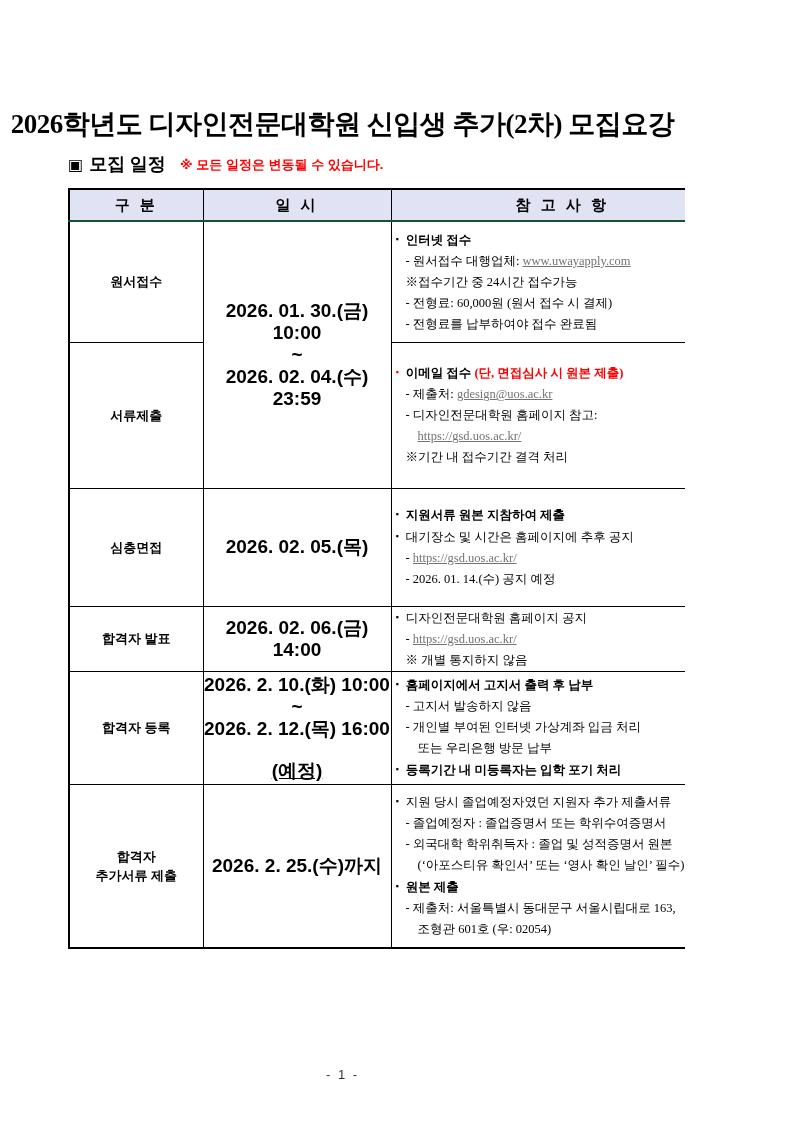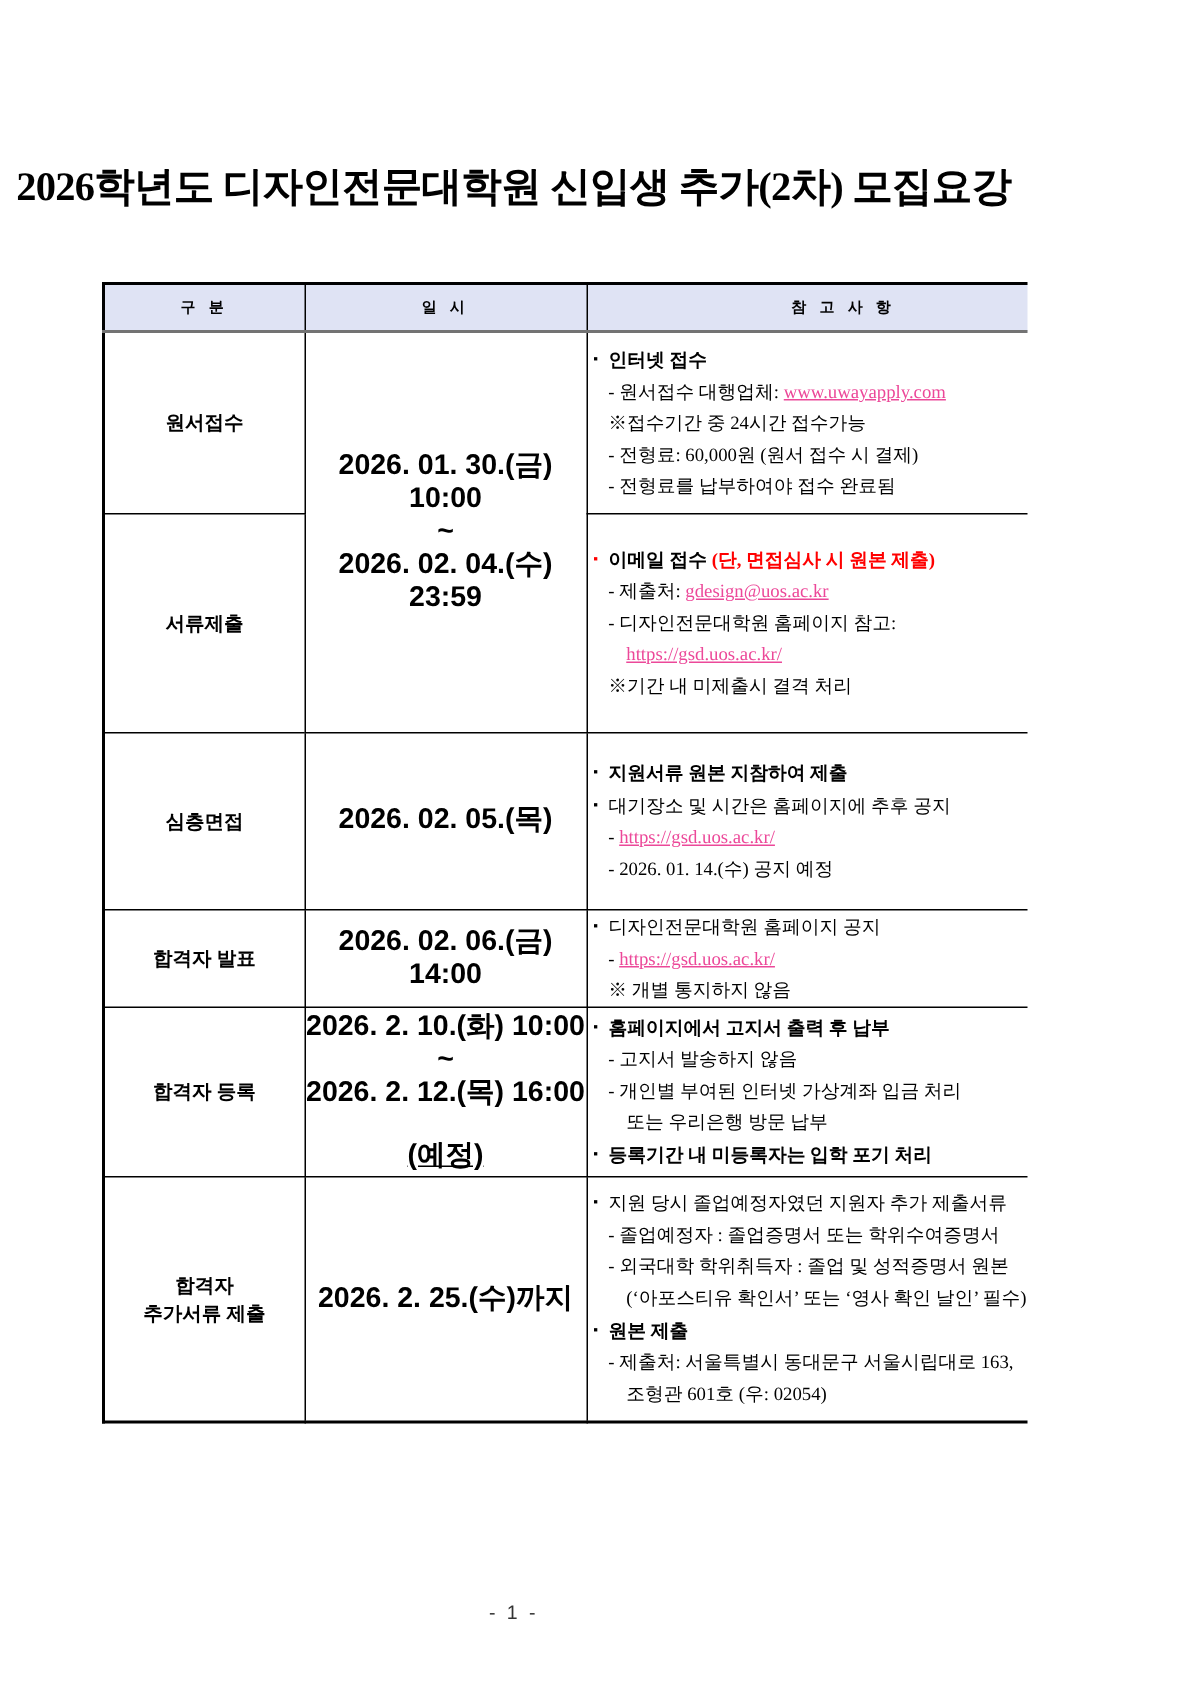--- a/index.html
+++ b/index.html
@@ -9,47 +9,51 @@
          font-family:"Liberation Serif","DejaVu Serif",serif;
          font-size:27px;font-weight:700;letter-spacing:-0.5px;}
   .section-line{position:absolute;top:152px;left:68px;white-space:nowrap;}
   .sq{font-size:16px;font-weight:700;margin-right:6px;}
   .sh{font-family:"Liberation Serif","DejaVu Serif",serif;font-size:18px;font-weight:700;}
   .note{color:#ff0000;font-size:13px;font-weight:700;margin-left:10px;position:relative;top:-1px;}
 
   table.sched{position:absolute;top:188px;left:68px;width:665px;
               border-collapse:collapse;table-layout:fixed;border:2px solid #000;}
   .sched th,.sched td{border:1px solid #000;padding:0;}
-  .sched tr.head th{background:#dfe3f4;height:30px;font-size:10px;font-weight:700;
+  .sched tr.head th{background:#dfe3f4;height:30px;font-size:15px;font-weight:700;
                     letter-spacing:3px;text-align:center;vertical-align:middle;
-                    border-bottom:2px solid #737373;}
+                    border-bottom:2px solid #14532d;}
   .cat{font-weight:700;font-size:13px;text-align:center;vertical-align:middle;line-height:19px;}
   .dt{font-weight:700;font-size:19px;text-align:center;vertical-align:middle;line-height:22px;}
   .rem{vertical-align:middle;font-size:12.5px;padding:6px 4px 6px 6px;}
   .ln{line-height:21px;font-family:Liberation Serif, serif;}
   .lb{padding-left:4px;}
   .ld{padding-left:14px;}
   .lc{padding-left:26px;}
   .bold{font-weight:700;}
   .red{color:#ff0000;}
   .u{text-decoration:underline;margin-top:20px;}
   .mk{font-size:9px;margin-right:7px;vertical-align:2px;}
-  .link{color:#ec4899;text-decoration:underline;cursor:pointer;text-align:right;}
+  .link{color:#737373;text-decoration:underline;cursor:pointer;text-align:right;}
   .footer{position:absolute;top:1067px;left:0;width:100%;text-align:center;
           font-size:13px;color:#333;letter-spacing:2px;}
   tr.r0{height:121px;} tr.r1{height:146px;} tr.r2{height:118px;}
   tr.r3{height:62px;}  tr.r4{height:113px;} tr.r5{height:164px;}
 </style>
 </head>
 <body>
 
 <div class="page">
 
   <h1 class="title">2026학년도 디자인전문대학원 신입생 추가(2차) 모집요강</h1>
 
+  <div class="section-line">
+    <span class="sq">▣</span><span class="sh">모집 일정</span>
+    <span class="note">※ 모든 일정은 변동될 수 있습니다.</span>
+  </div>
 
   <table class="sched">
     <colgroup>
         <col style="width:134px">
         <col style="width:188px">
         <col style="width:343px">
       </colgroup>
 
     <tbody>
         <tr class="head">
@@ -74,21 +78,21 @@
       </td>
     </tr>
 
     <tr class="r1">
       <td class="cat">서류제출</td>
       <td class="rem">
         <div class="ln lb"><span class="mk red">▪</span><span class="bold">이메일 접수 </span><span class="bold red">(단, 면접심사 시 원본 제출)</span></div>
         <div class="ln ld"><span>- 제출처: </span><a class="link">gdesign@uos.ac.kr</a></div>
         <div class="ln ld">- 디자인전문대학원 홈페이지 참고:</div>
         <div class="ln lc"><a class="link">https://gsd.uos.ac.kr/</a></div>
-        <div class="ln ld">※기간 내 미제출시 결격 처리</div>
+        <div class="ln ld">※기간 내 접수기간 결격 처리</div>
       </td>
     </tr>
 
     <tr class="r2">
       <td class="cat">심층면접</td>
       <td class="dt">2026. 02. 05.(목)</td>
       <td class="rem">
         <div class="ln lb"><span class="mk">▪</span><span class="bold">지원서류 원본 지참하여 제출</span></div>
         <div class="ln lb"><span class="mk">▪</span><span>대기장소 및 시간은 홈페이지에 추후 공지</span></div>
         <div class="ln ld"><span>- </span><a class="link">https://gsd.uos.ac.kr/</a></div>

